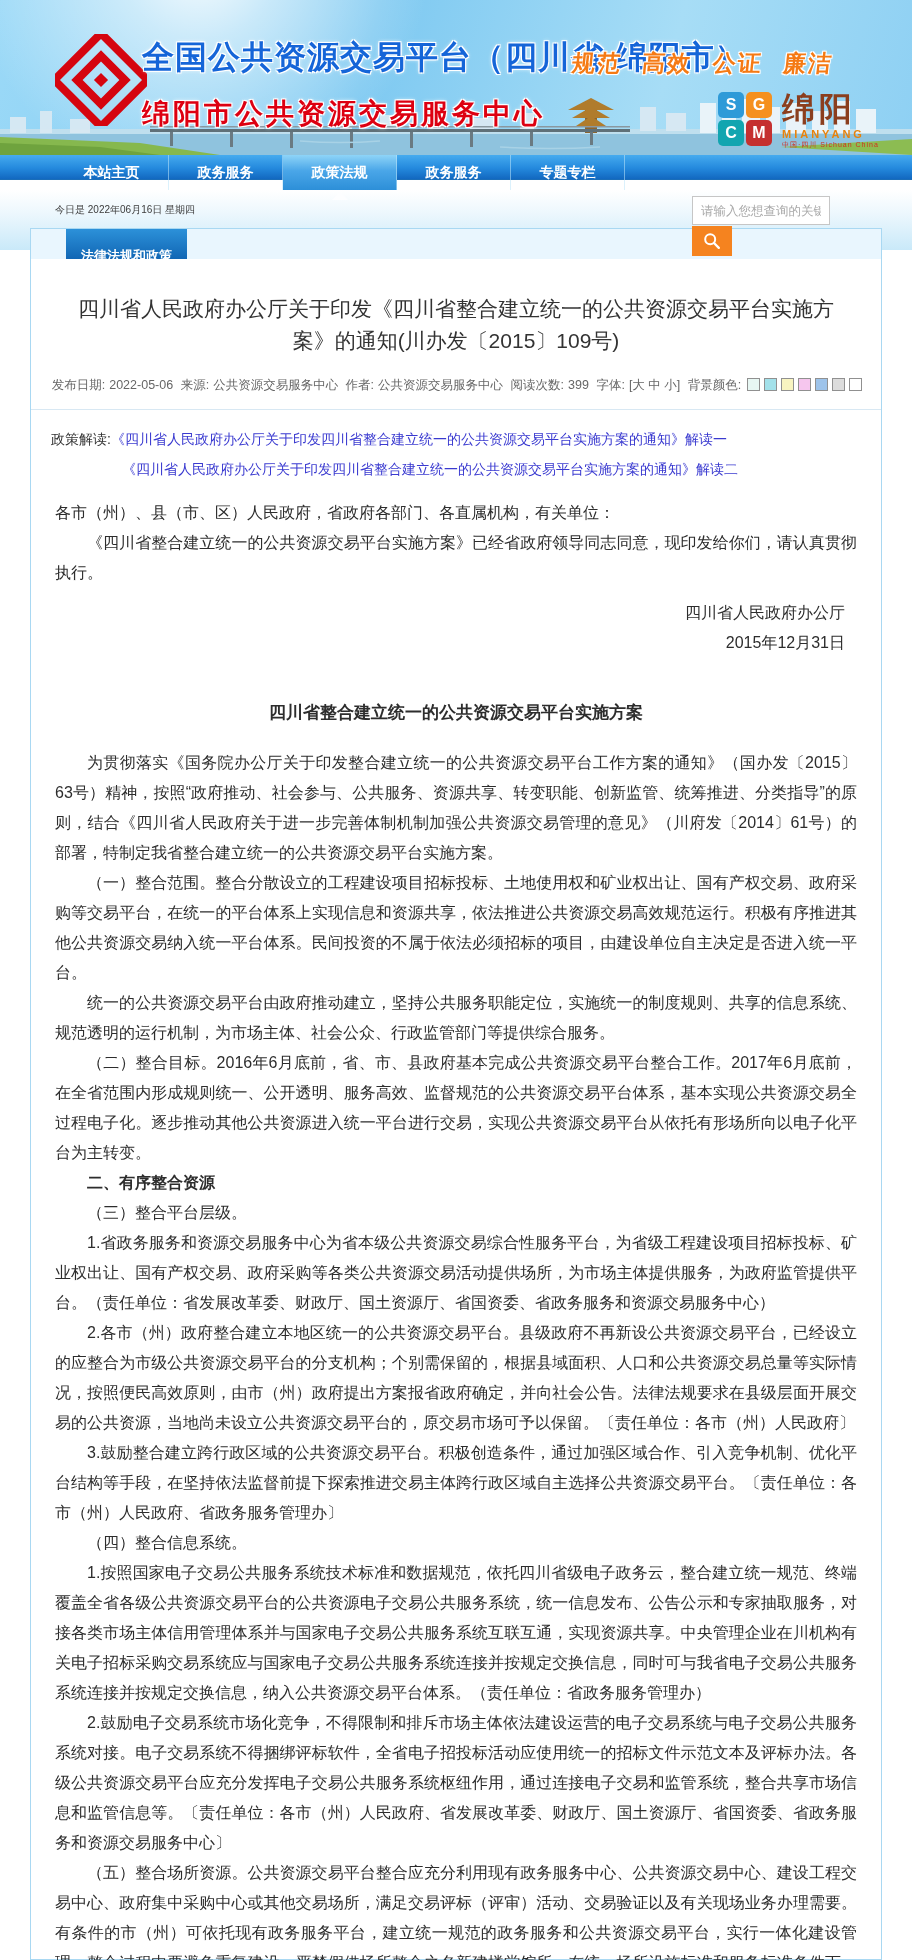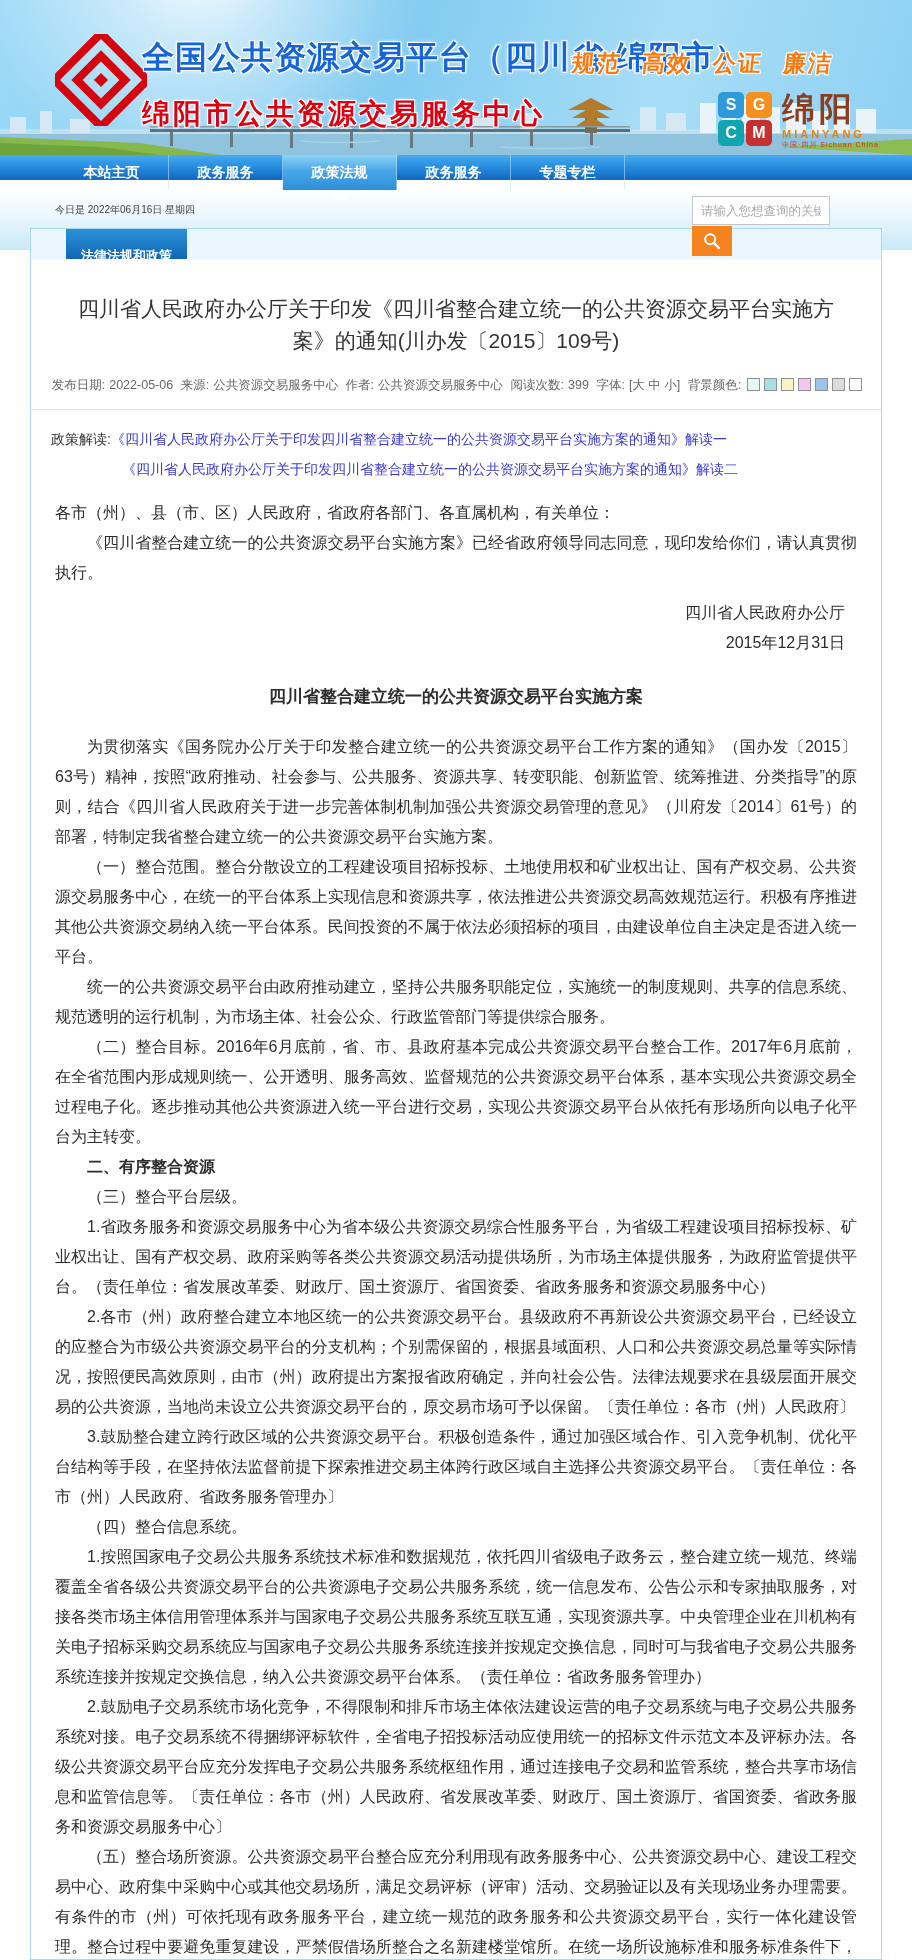--- a/index.html
+++ b/index.html
@@ -67,21 +67,21 @@
     margin:0 2px; vertical-align:-2px; cursor:pointer; }
   .divider { border-top:1px solid #d8e8f3; margin-top:15px; }
   .interp { margin:14px 20px 0; font-size:14px; line-height:30px; color:#333; }
   .interp a { color:#3a3ad0; text-decoration:none; cursor:pointer; }
   .interp .second { padding-left:71px; }
   .art-body { margin:14px 24px 0; font-size:16px; line-height:30px; color:#2d2d2d; text-align:justify; }
   .art-body p { margin:0; }
   .p-indent { text-indent:2em; }
   .p-right { text-align:right; padding-right:12px; }
   .sig-first { margin-top:10px !important; }
-  .p-doc-title { text-align:center; font-weight:bold; font-size:17px; margin:24px 0 20px !important; }
+  .p-doc-title { text-align:center; font-weight:bold; font-size:17px; margin:40px 0 20px !important; }
   .p-bold { font-weight:bold; }
 </style>
 </head>
 <body>
 
 <div class="page">
 
   <header class="banner">
     <svg class="skyline" viewBox="0 0 912 62" preserveAspectRatio="none">
       <rect x="0" y="40" width="912" height="22" fill="#8fc3de"></rect>
@@ -209,21 +209,21 @@
       <div class="interp-line second"><a>《四川省人民政府办公厅关于印发四川省整合建立统一的公共资源交易平台实施方案的通知》解读二</a></div>
     </div>
 
     <div class="art-body">
       <p>各市（州）、县（市、区）人民政府，省政府各部门、各直属机构，有关单位：</p>
       <p class="p-indent">《四川省整合建立统一的公共资源交易平台实施方案》已经省政府领导同志同意，现印发给你们，请认真贯彻执行。</p>
       <p class="p-right sig-first">四川省人民政府办公厅</p>
       <p class="p-right">2015年12月31日</p>
       <p class="p-doc-title">四川省整合建立统一的公共资源交易平台实施方案</p>
       <p class="p-indent">为贯彻落实《国务院办公厅关于印发整合建立统一的公共资源交易平台工作方案的通知》（国办发〔2015〕63号）精神，按照“政府推动、社会参与、公共服务、资源共享、转变职能、创新监管、统筹推进、分类指导”的原则，结合《四川省人民政府关于进一步完善体制机制加强公共资源交易管理的意见》（川府发〔2014〕61号）的部署，特制定我省整合建立统一的公共资源交易平台实施方案。</p>
-      <p class="p-indent">（一）整合范围。整合分散设立的工程建设项目招标投标、土地使用权和矿业权出让、国有产权交易、公共资源交易服务中心，在统一的平台体系上实现信息和资源共享，依法推进公共资源交易高效规范运行。积极有序推进其他公共资源交易纳入统一平台体系。民间投资的不属于依法必须招标的项目，由建设单位自主决定是否进入统一平台。</p>
+      <p class="p-indent">（一）整合范围。整合分散设立的工程建设项目招标投标、土地使用权和矿业权出让、国有产权交易、政府采购等交易平台，在统一的平台体系上实现信息和资源共享，依法推进公共资源交易高效规范运行。积极有序推进其他公共资源交易纳入统一平台体系。民间投资的不属于依法必须招标的项目，由建设单位自主决定是否进入统一平台。</p>
       <p class="p-indent">统一的公共资源交易平台由政府推动建立，坚持公共服务职能定位，实施统一的制度规则、共享的信息系统、规范透明的运行机制，为市场主体、社会公众、行政监管部门等提供综合服务。</p>
       <p class="p-indent">（二）整合目标。2016年6月底前，省、市、县政府基本完成公共资源交易平台整合工作。2017年6月底前，在全省范围内形成规则统一、公开透明、服务高效、监督规范的公共资源交易平台体系，基本实现公共资源交易全过程电子化。逐步推动其他公共资源进入统一平台进行交易，实现公共资源交易平台从依托有形场所向以电子化平台为主转变。</p>
       <p class="p-indent p-bold">二、有序整合资源</p>
       <p class="p-indent">（三）整合平台层级。</p>
       <p class="p-indent">1.省政务服务和资源交易服务中心为省本级公共资源交易综合性服务平台，为省级工程建设项目招标投标、矿业权出让、国有产权交易、政府采购等各类公共资源交易活动提供场所，为市场主体提供服务，为政府监管提供平台。（责任单位：省发展改革委、财政厅、国土资源厅、省国资委、省政务服务和资源交易服务中心）</p>
       <p class="p-indent">2.各市（州）政府整合建立本地区统一的公共资源交易平台。县级政府不再新设公共资源交易平台，已经设立的应整合为市级公共资源交易平台的分支机构；个别需保留的，根据县域面积、人口和公共资源交易总量等实际情况，按照便民高效原则，由市（州）政府提出方案报省政府确定，并向社会公告。法律法规要求在县级层面开展交易的公共资源，当地尚未设立公共资源交易平台的，原交易市场可予以保留。〔责任单位：各市（州）人民政府〕</p>
       <p class="p-indent">3.鼓励整合建立跨行政区域的公共资源交易平台。积极创造条件，通过加强区域合作、引入竞争机制、优化平台结构等手段，在坚持依法监督前提下探索推进交易主体跨行政区域自主选择公共资源交易平台。〔责任单位：各市（州）人民政府、省政务服务管理办〕</p>
       <p class="p-indent">（四）整合信息系统。</p>
       <p class="p-indent">1.按照国家电子交易公共服务系统技术标准和数据规范，依托四川省级电子政务云，整合建立统一规范、终端覆盖全省各级公共资源交易平台的公共资源电子交易公共服务系统，统一信息发布、公告公示和专家抽取服务，对接各类市场主体信用管理体系并与国家电子交易公共服务系统互联互通，实现资源共享。中央管理企业在川机构有关电子招标采购交易系统应与国家电子交易公共服务系统连接并按规定交换信息，同时可与我省电子交易公共服务系统连接并按规定交换信息，纳入公共资源交易平台体系。（责任单位：省政务服务管理办）</p>
       <p class="p-indent">2.鼓励电子交易系统市场化竞争，不得限制和排斥市场主体依法建设运营的电子交易系统与电子交易公共服务系统对接。电子交易系统不得捆绑评标软件，全省电子招投标活动应使用统一的招标文件示范文本及评标办法。各级公共资源交易平台应充分发挥电子交易公共服务系统枢纽作用，通过连接电子交易和监管系统，整合共享市场信息和监管信息等。〔责任单位：各市（州）人民政府、省发展改革委、财政厅、国土资源厅、省国资委、省政务服务和资源交易服务中心〕</p>

